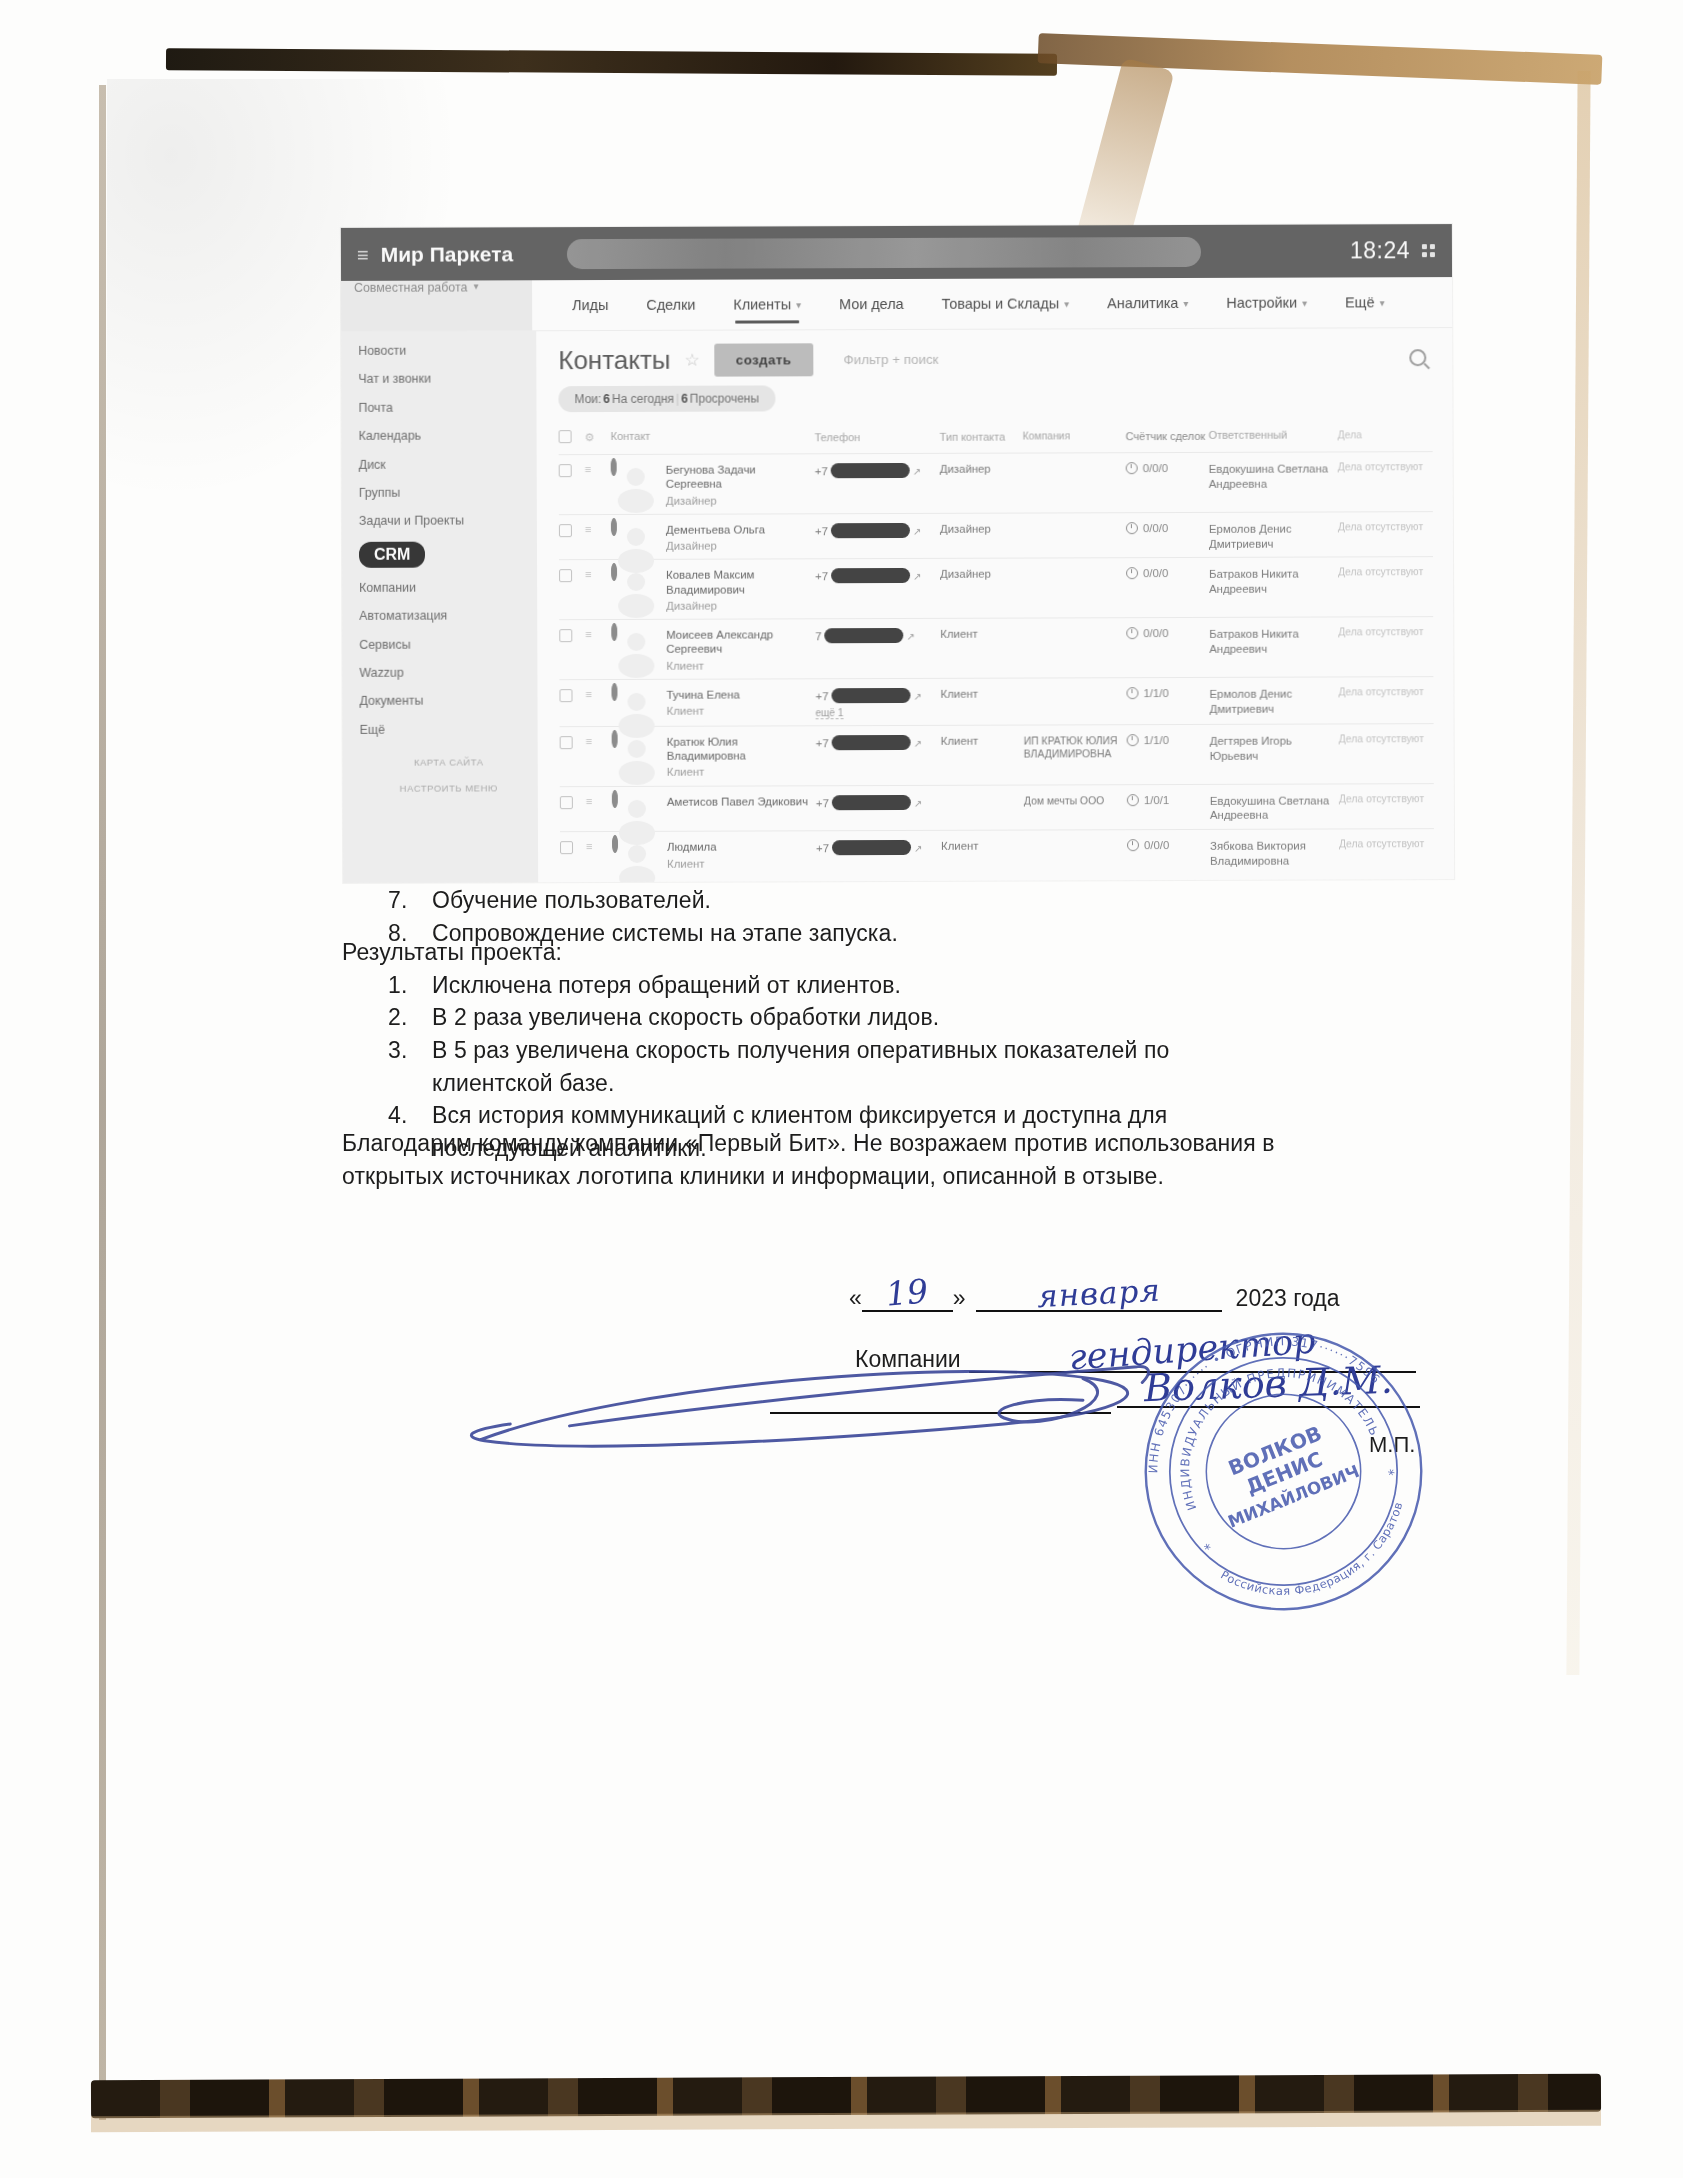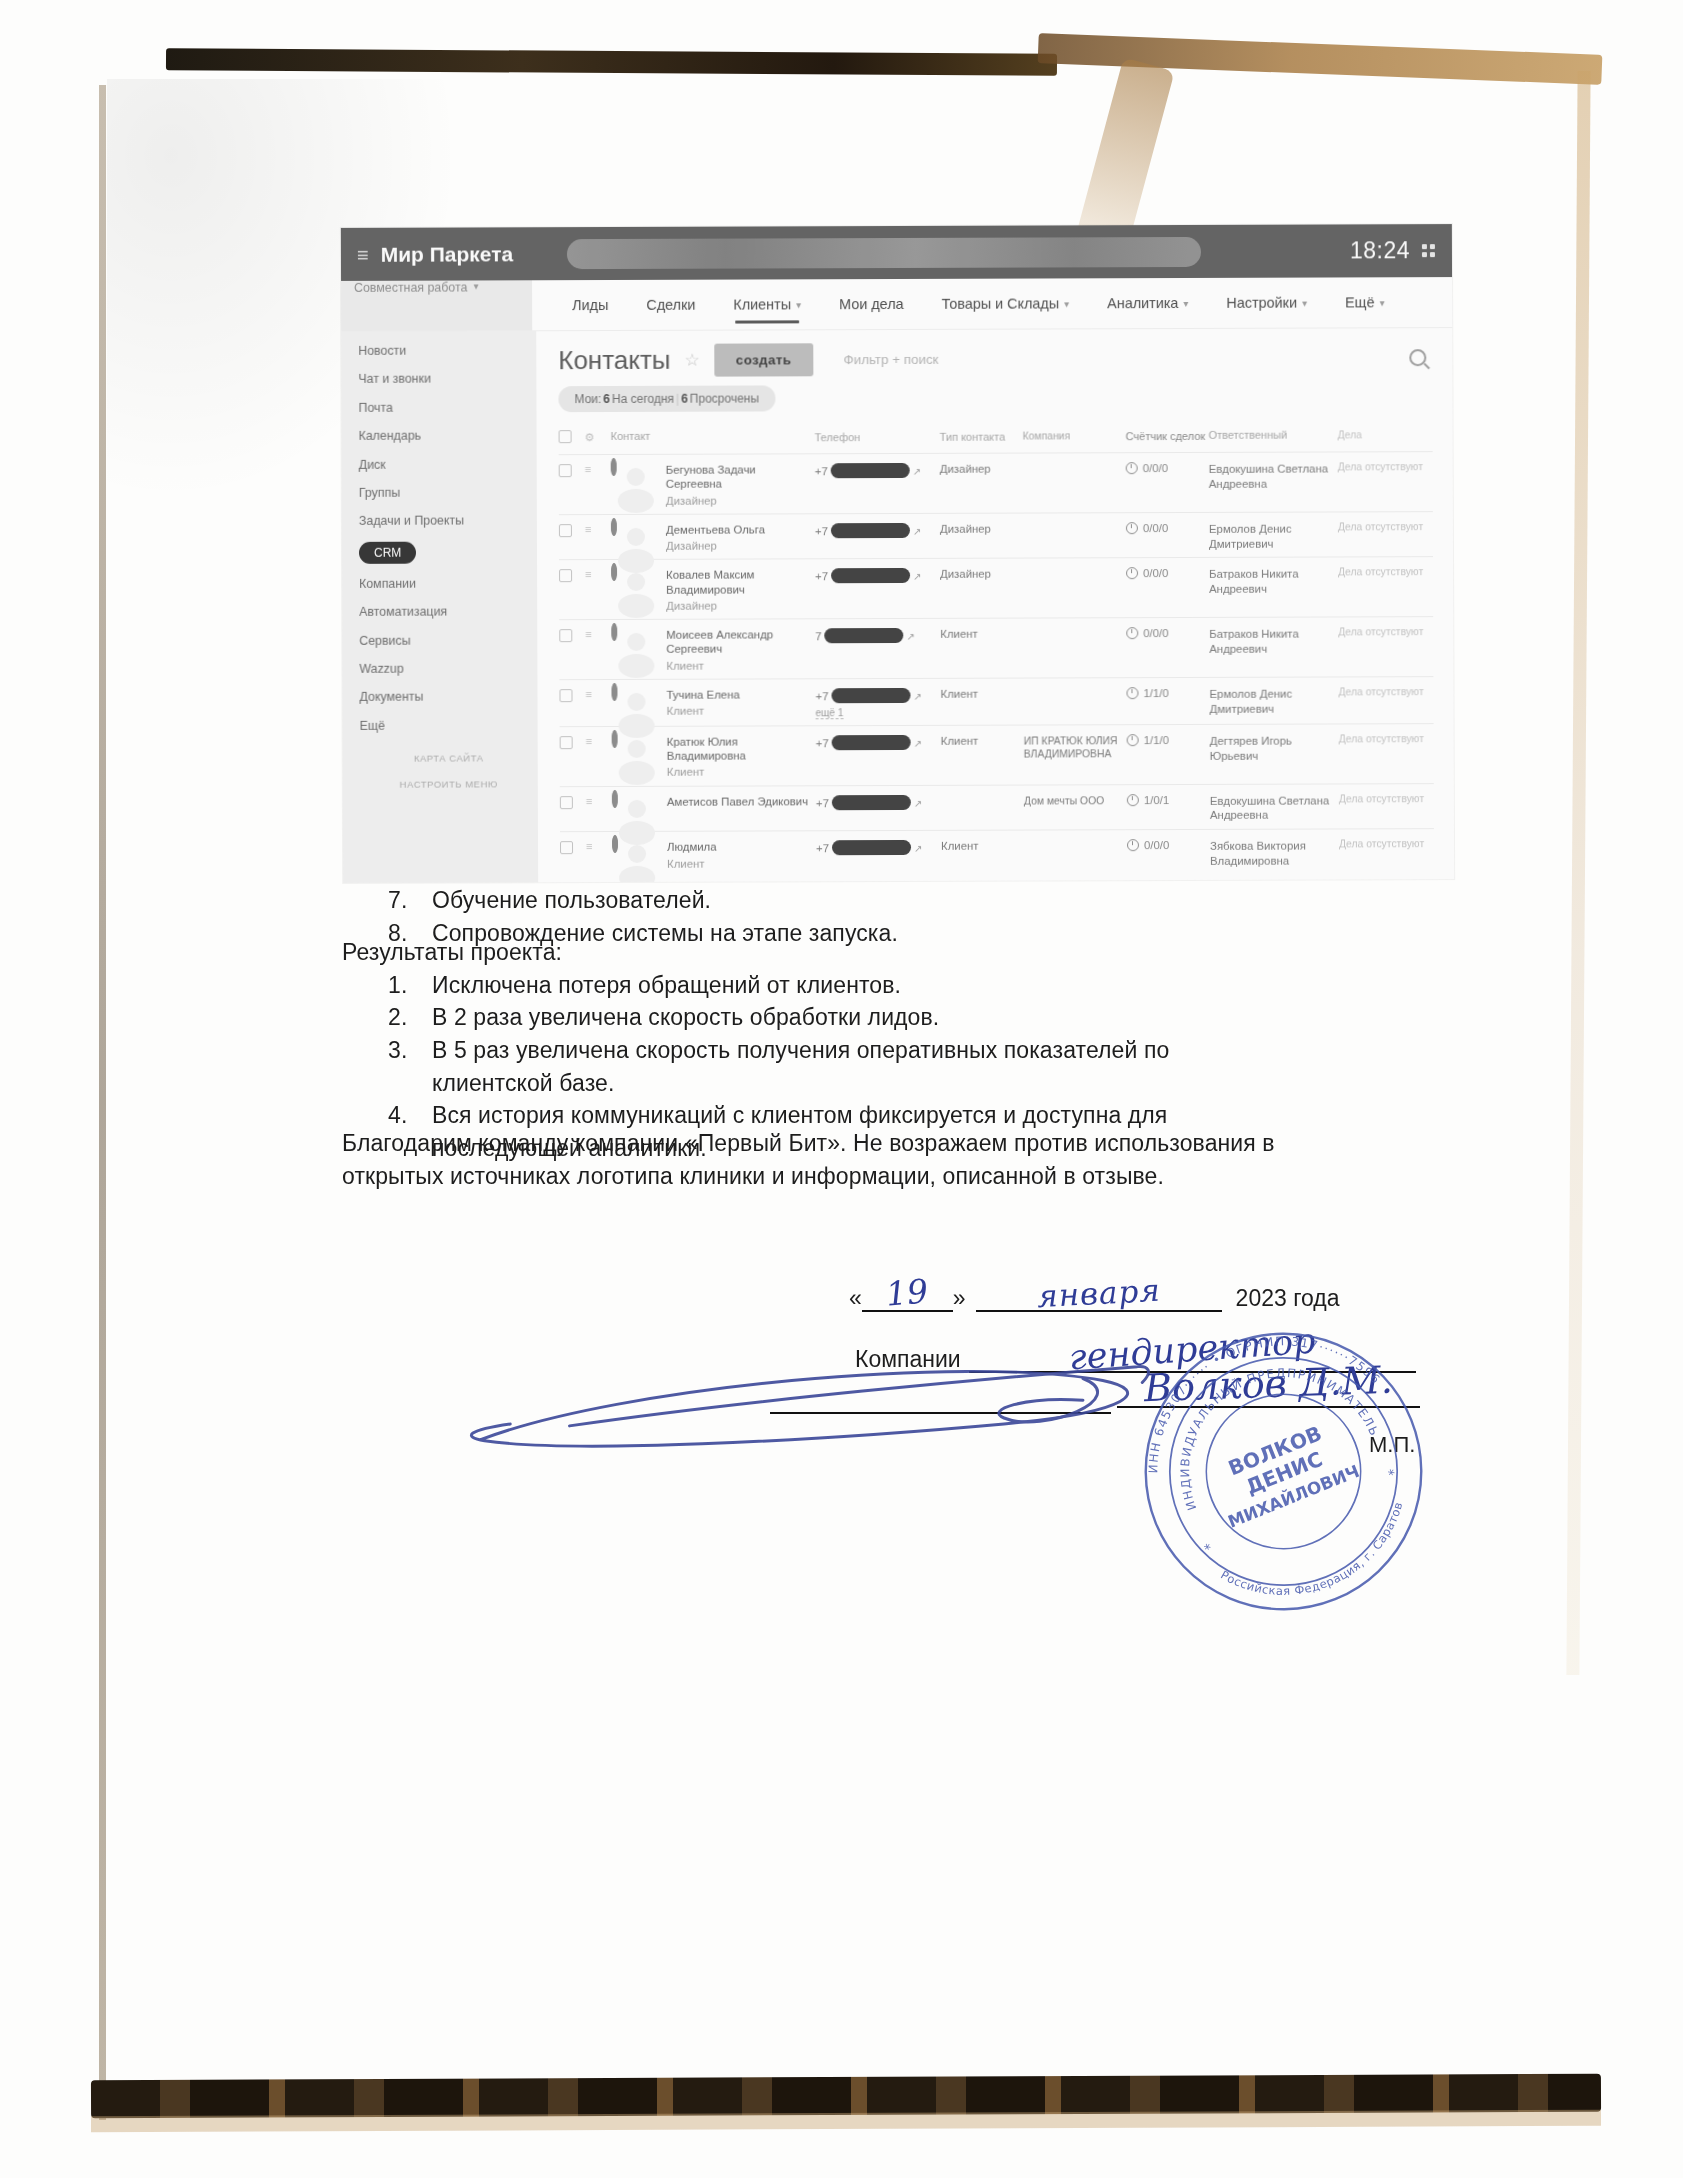--- a/index.html
+++ b/index.html
@@ -42,21 +42,21 @@
   .nav-left{width:178px;flex:none;background:#ededed;color:#8d8d8d;font-size:12.4px;display:flex;align-items:flex-start;
     padding-left:13px;gap:6px;}
   .nav-items{display:flex;align-items:stretch;gap:38px;padding-left:40px;font-size:14.4px;color:#4a4a4a;}
   .nav-item{position:relative;display:flex;align-items:center;gap:5px;cursor:pointer;}
   .chev{color:#9d9d9d;font-size:10px;}
   .nav-underline{position:absolute;left:2px;right:2px;bottom:6px;height:3px;background:#565656;border-radius:1px;}
 
   .crm-body{display:flex;height:552px;}
   .sidebar{width:178px;flex:none;background:#f1f1f1;padding:12px 0 0 17px;font-size:12.4px;color:#6b6b6b;}
   .side-item{margin-bottom:14.4px;cursor:pointer;}
-  .crm-pill{display:inline-block;background:#4c1d95;color:#fff;font-weight:normal;font-size:12px;
+  .crm-pill{display:inline-block;background:#4c1d95;color:#fff;font-weight:bold;font-size:16px;
     padding:4px 15px;border-radius:12px;margin:-1px 0 13px;}
   .side-footer{margin-top:20px;font-size:9.4px;color:#ababab;letter-spacing:0.6px;text-align:center;}
   .side-footer .side-item{margin-bottom:15px;}
 
   .main{flex:1;background:#fff;padding:13px 20px 0 22px;min-width:0;}
   .content-head{display:flex;align-items:center;gap:14px;}
   .page-title{font-size:26px;color:#585858;}
   .star{color:#c6c6c6;font-size:17px;}
   .btn-create{background:#bdbdbd;color:#3d3d3d;font-size:13.4px;font-weight:bold;padding:9px 22px;
     border-radius:3px;letter-spacing:0.4px;cursor:pointer;}

